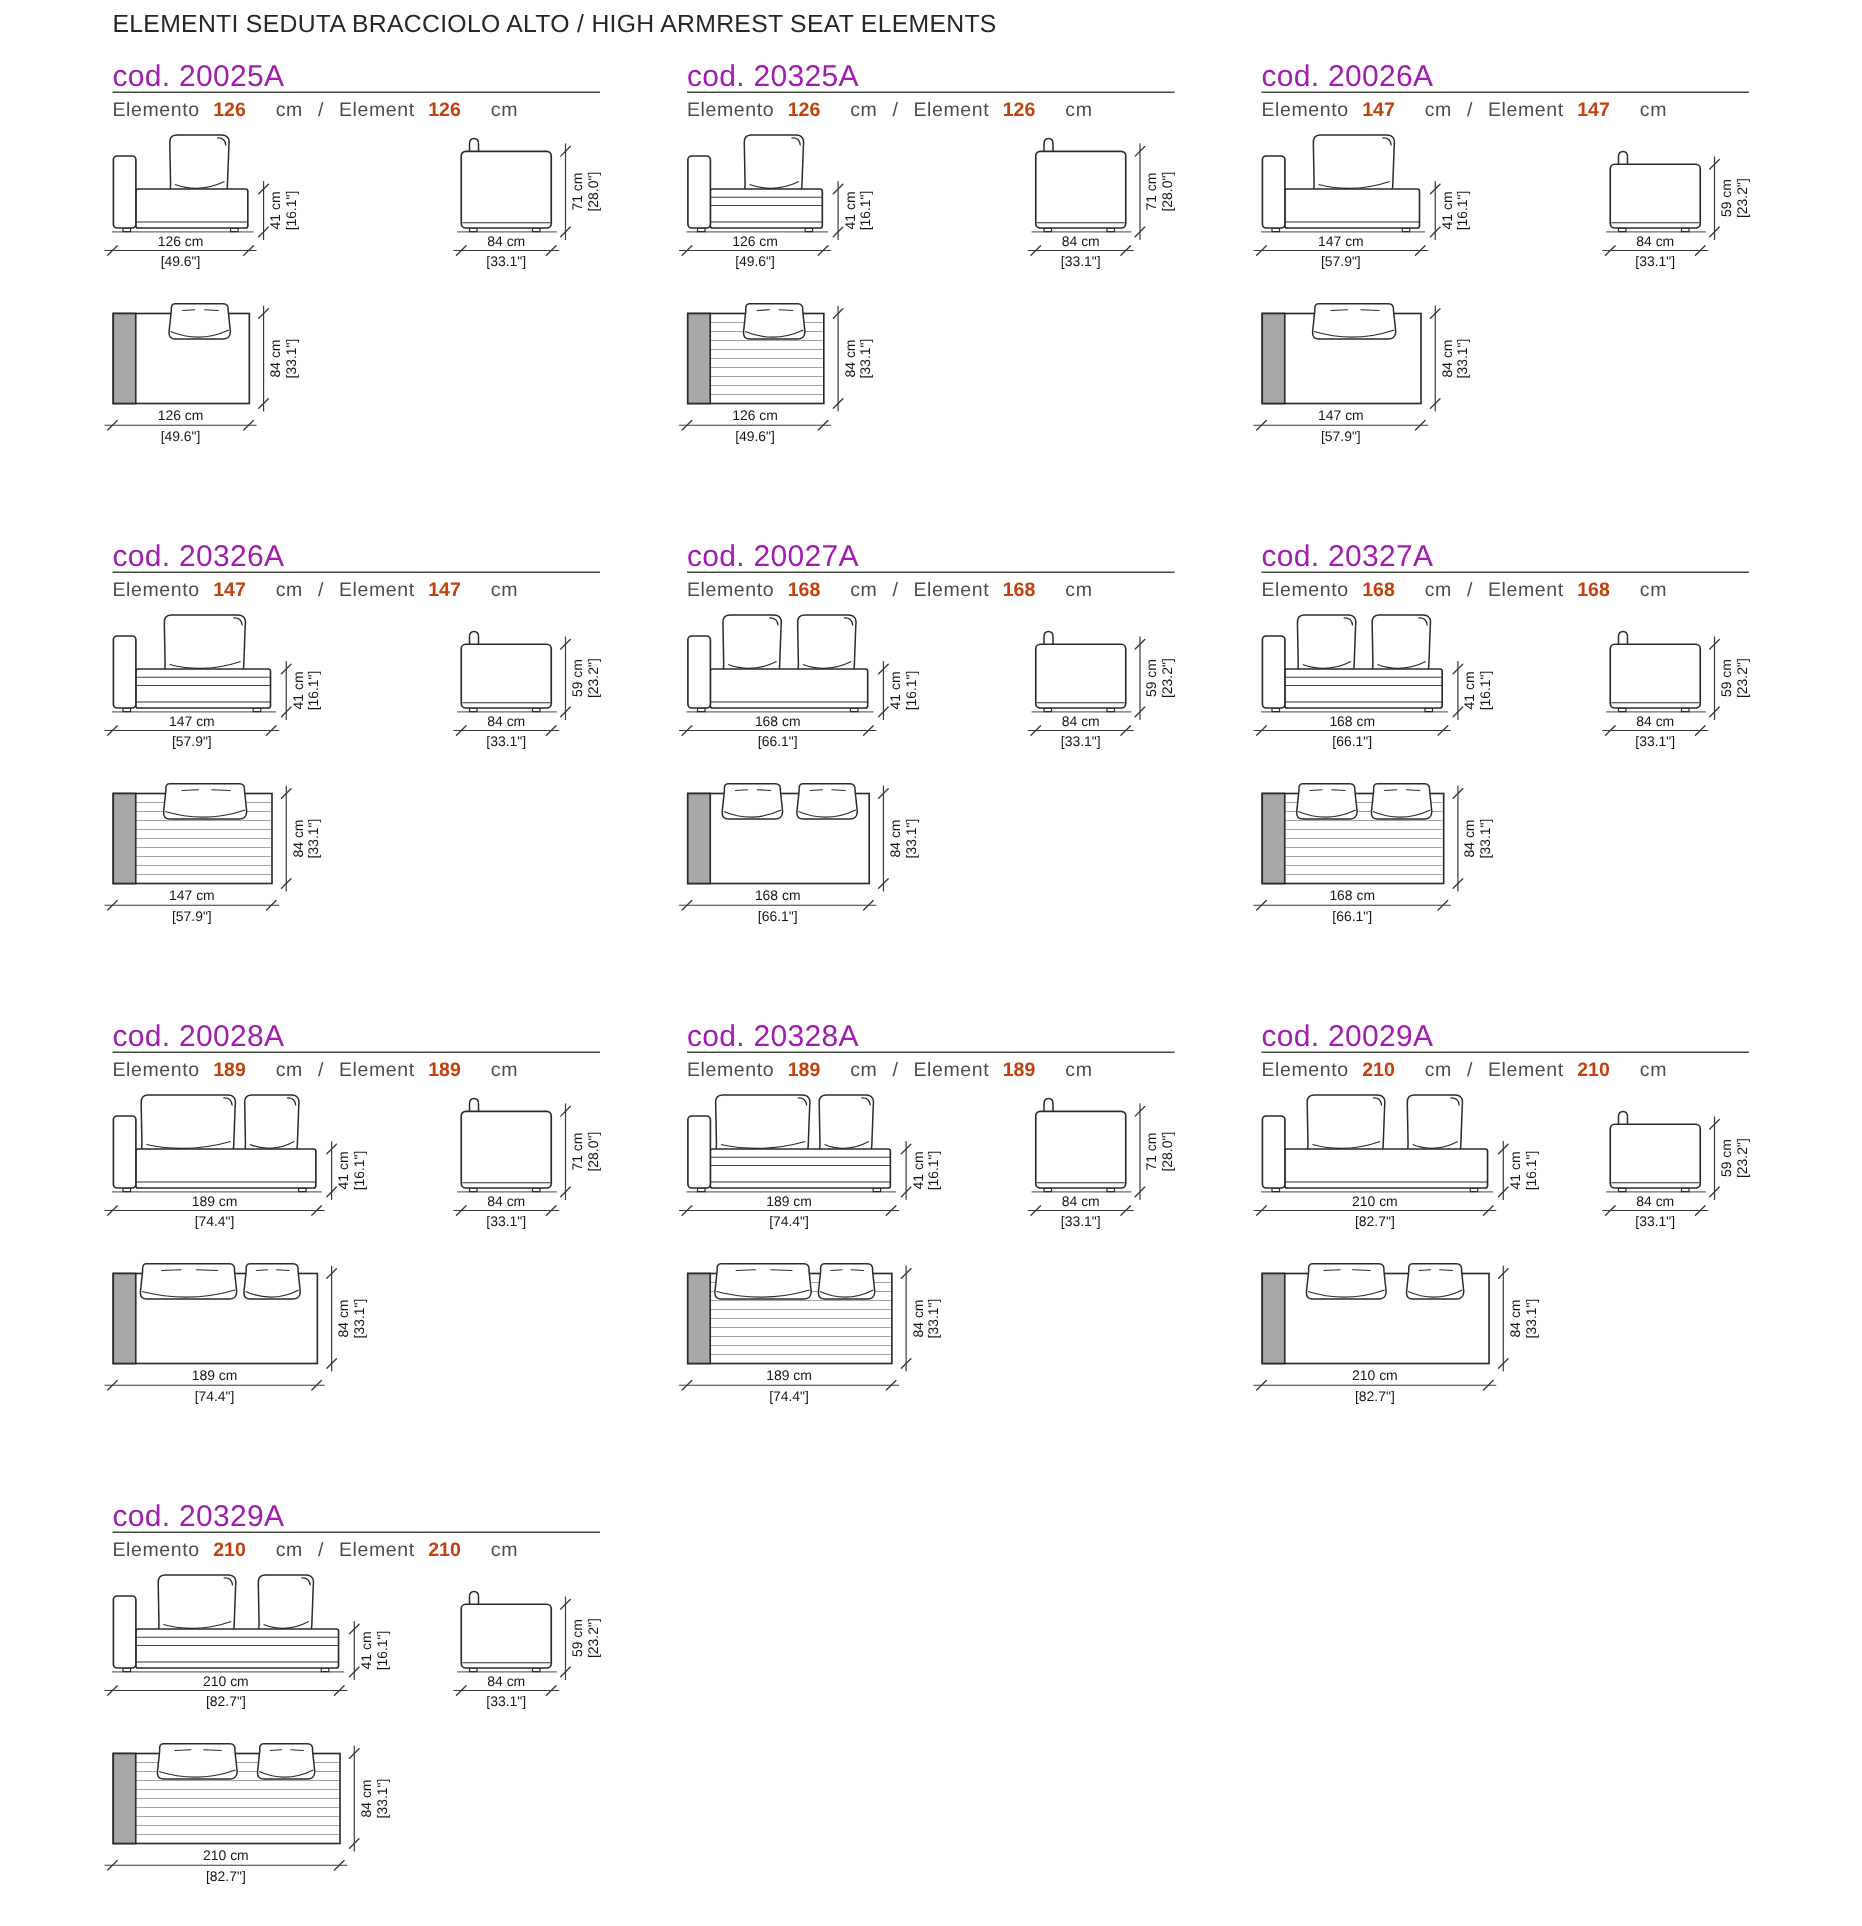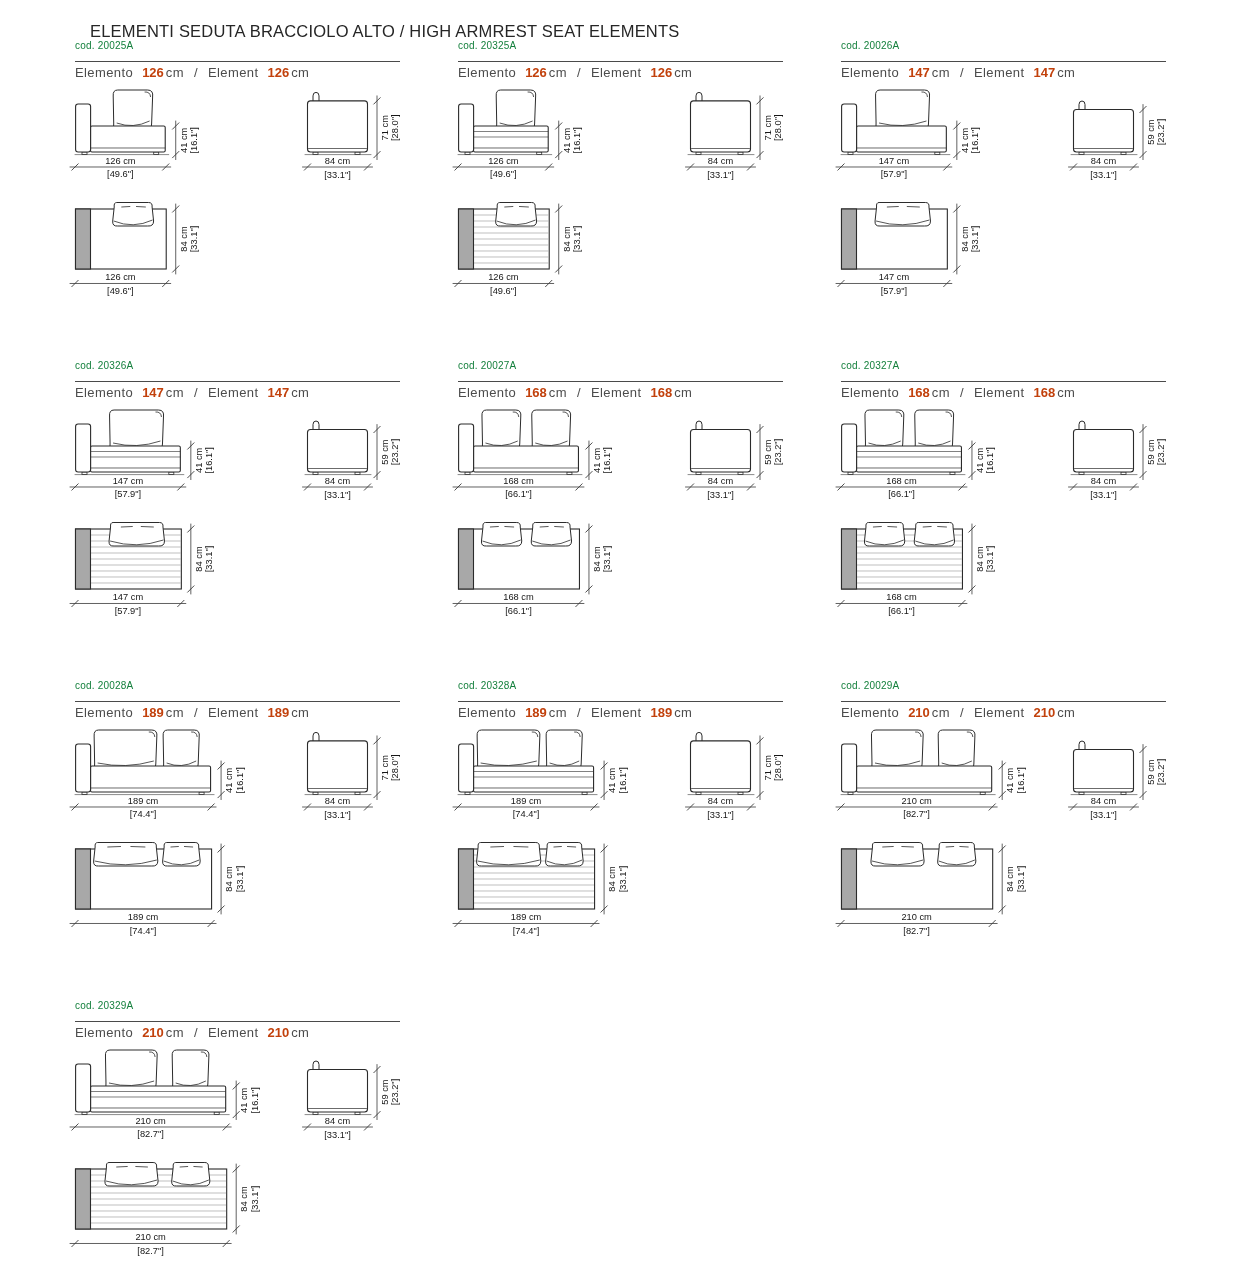--- a/index.html
+++ b/index.html
@@ -1,24 +1,24 @@
 <!DOCTYPE html>
 <html><head>
 <meta charset="utf-8">
 <style>
   html,body{margin:0;padding:0;background:#ffffff;}
   body{width:1241px;height:1284px;position:relative;font-family:"Liberation Sans",sans-serif;color:#1c1c1c;overflow:hidden;}
-  .title{position:absolute;left:75px;top:7px;font-size:16.5px;font-weight:500;letter-spacing:.2px;color:#262626;margin:15px;white-space:nowrap;}
+  .title{position:absolute;left:75px;top:7px;font-size:16.5px;font-weight:500;letter-spacing:.2px;color:#262626;margin:0;white-space:nowrap;}
   .grid{position:absolute;left:75px;top:40px;display:grid;grid-template-columns:repeat(3,325px);column-gap:58px;}
   .cell{width:325px;height:320px;position:relative;}
-  .code{font-size:10px;font-weight:500;color:#15803d;letter-spacing:.2px;height:19px;}
+  .code{font-size:20px;font-weight:500;color:#a21caf;letter-spacing:.2px;height:19px;}
   .rule{border-top:1px solid #4a4a4a;margin:2px 0 3px 0;width:325px;}
   .sub{font-size:13px;color:#4c4c4c;letter-spacing:.4px;height:18px;white-space:nowrap;}
   .sub b{font-weight:700;color:#c2410c;margin-left:9px;letter-spacing:0;}
-  .sub .unit{margin-left:2px;}
+  .sub .unit{margin-left:20px;}
   .sub .sep{margin:0 10px;}
   .front-row{position:relative;height:96px;margin-top:5px;}
   .front-block{position:absolute;left:0;top:0;}
   .side-block{position:absolute;left:230px;top:0;}
   .top-row{position:relative;height:100px;margin-top:17px;}
   svg{display:block;overflow:visible;}
   svg text{font-family:"Liberation Sans",sans-serif;font-size:9.3px;fill:#161616;}
 </style>
 </head>
 <body>

